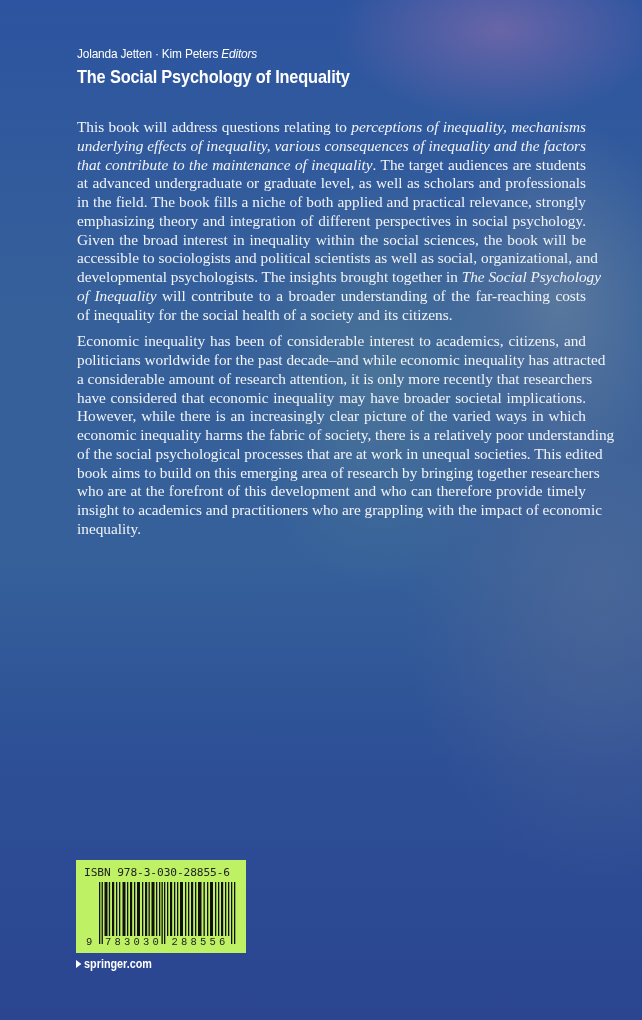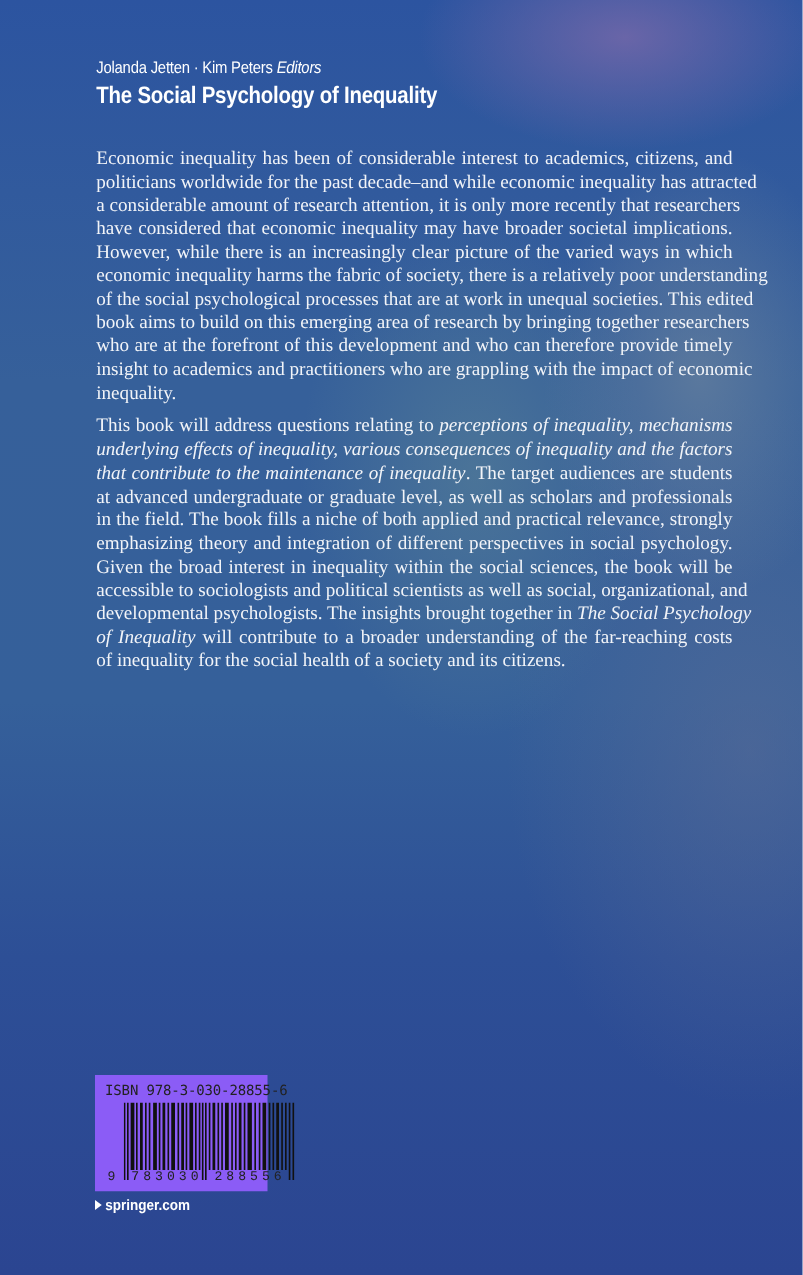--- a/index.html
+++ b/index.html
@@ -27,22 +27,22 @@
   .blurb {
     position: absolute; left: 77px; top: 118px; width: 509px;
     font-family: "Liberation Serif", serif; font-size: 15.3px; line-height: 18.75px; color: #f2f4f8;
     text-align: justify;
   }
   .blurb p { margin: 0 0 8px 0; text-align-last: left; }
   .blurb em { font-style: italic; }
   .line { display: block; text-align: justify; text-align-last: justify; white-space: nowrap; }
   .line.last { text-align-last: left; }
   .barcode-box {
-    position: absolute; left: 76px; top: 860px; width: 138px; height: 93px;
-    background: #8b5cf6;
+    position: absolute; left: 76px; top: 860px; width: 170px; height: 93px;
+    background: #bef264;
   }
   .isbn-text {
     position: absolute; left: 8px; top: 6px;
     font-family: "DejaVu Sans Mono", monospace; font-size: 11.2px; color: #222; white-space: nowrap;
     letter-spacing: -0.1px;
   }
   .bars { position: absolute; left: 23px; top: 22px; width: 140px; height: 62px; }
   .ean-text {
     position: absolute; left: 10px; top: 76px;
     font-family: Liberation Mono, monospace; font-size: 10.5px; color: #222; white-space: nowrap;
@@ -62,44 +62,44 @@
 
   <div class="editors">
     <span>Jolanda Jetten · Kim Peters</span>
     <span> </span>
     <span class="role">Editors</span>
   </div>
   <div class="title">The Social Psychology of Inequality</div>
 
   <div class="blurb">
     <p>
+      <span class="line"><span>This book will address questions relating to </span><em>perceptions of inequality, mechanisms</em></span>
+      <span class="line"><em>underlying effects of inequality, various consequences of inequality and the factors</em></span>
+      <span class="line"><em>that contribute to the maintenance of inequality</em><span>. The target audiences are students</span></span>
+      <span class="line">at advanced undergraduate or graduate level, as well as scholars and professionals</span>
+      <span class="line">in the field. The book fills a niche of both applied and practical relevance, strongly</span>
+      <span class="line">emphasizing theory and integration of different perspectives in social psychology.</span>
+      <span class="line">Given the broad interest in inequality within the social sciences, the book will be</span>
+      <span class="line">accessible to sociologists and political scientists as well as social, organizational, and</span>
+      <span class="line"><span>developmental psychologists. The insights brought together in </span><em>The Social Psychology</em></span>
+      <span class="line"><em>of Inequality</em><span> will contribute to a broader understanding of the far-reaching costs</span></span>
+      <span class="line last">of inequality for the social health of a society and its citizens.</span>
+    </p>
+    <p>
       <span class="line">Economic inequality has been of considerable interest to academics, citizens, and</span>
       <span class="line">politicians worldwide for the past decade–and while economic inequality has attracted</span>
       <span class="line">a considerable amount of research attention, it is only more recently that researchers</span>
       <span class="line">have considered that economic inequality may have broader societal implications.</span>
       <span class="line">However, while there is an increasingly clear picture of the varied ways in which</span>
       <span class="line">economic inequality harms the fabric of society, there is a relatively poor understanding</span>
       <span class="line">of the social psychological processes that are at work in unequal societies. This edited</span>
       <span class="line">book aims to build on this emerging area of research by bringing together researchers</span>
       <span class="line">who are at the forefront of this development and who can therefore provide timely</span>
       <span class="line">insight to academics and practitioners who are grappling with the impact of economic</span>
       <span class="line last">inequality.</span>
-    </p>
-    <p>
-      <span class="line"><span>This book will address questions relating to </span><em>perceptions of inequality, mechanisms</em></span>
-      <span class="line"><em>underlying effects of inequality, various consequences of inequality and the factors</em></span>
-      <span class="line"><em>that contribute to the maintenance of inequality</em><span>. The target audiences are students</span></span>
-      <span class="line">at advanced undergraduate or graduate level, as well as scholars and professionals</span>
-      <span class="line">in the field. The book fills a niche of both applied and practical relevance, strongly</span>
-      <span class="line">emphasizing theory and integration of different perspectives in social psychology.</span>
-      <span class="line">Given the broad interest in inequality within the social sciences, the book will be</span>
-      <span class="line">accessible to sociologists and political scientists as well as social, organizational, and</span>
-      <span class="line"><span>developmental psychologists. The insights brought together in </span><em>The Social Psychology</em></span>
-      <span class="line"><em>of Inequality</em><span> will contribute to a broader understanding of the far-reaching costs</span></span>
-      <span class="line last">of inequality for the social health of a society and its citizens.</span>
     </p>
   </div>
 
   <div class="barcode-box">
     <div class="isbn-text">ISBN 978-3-030-28855-6</div>
     <svg class="bars" viewBox="0 0 140 62" preserveAspectRatio="none">
       <g fill="#111">
         <rect x="0" y="0" width="1.3" height="62"></rect>
           <rect x="2.6" y="0" width="1.3" height="62"></rect>
         <rect x="5.5" y="0" width="3" height="54"></rect>

